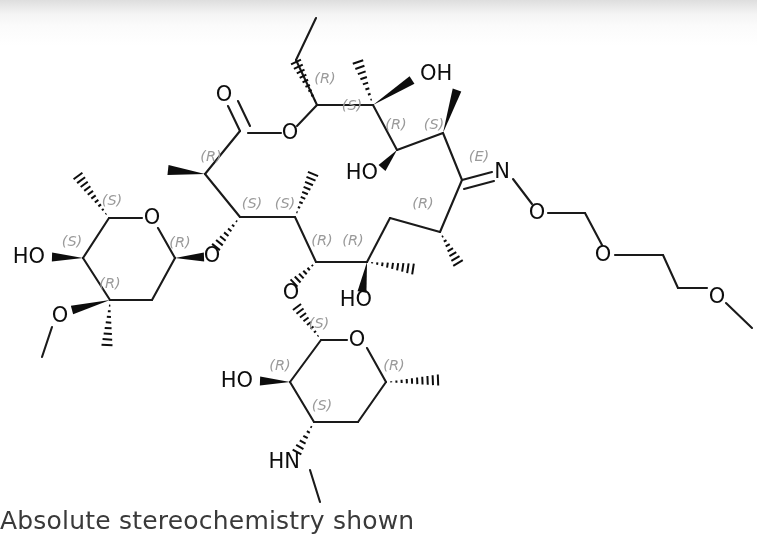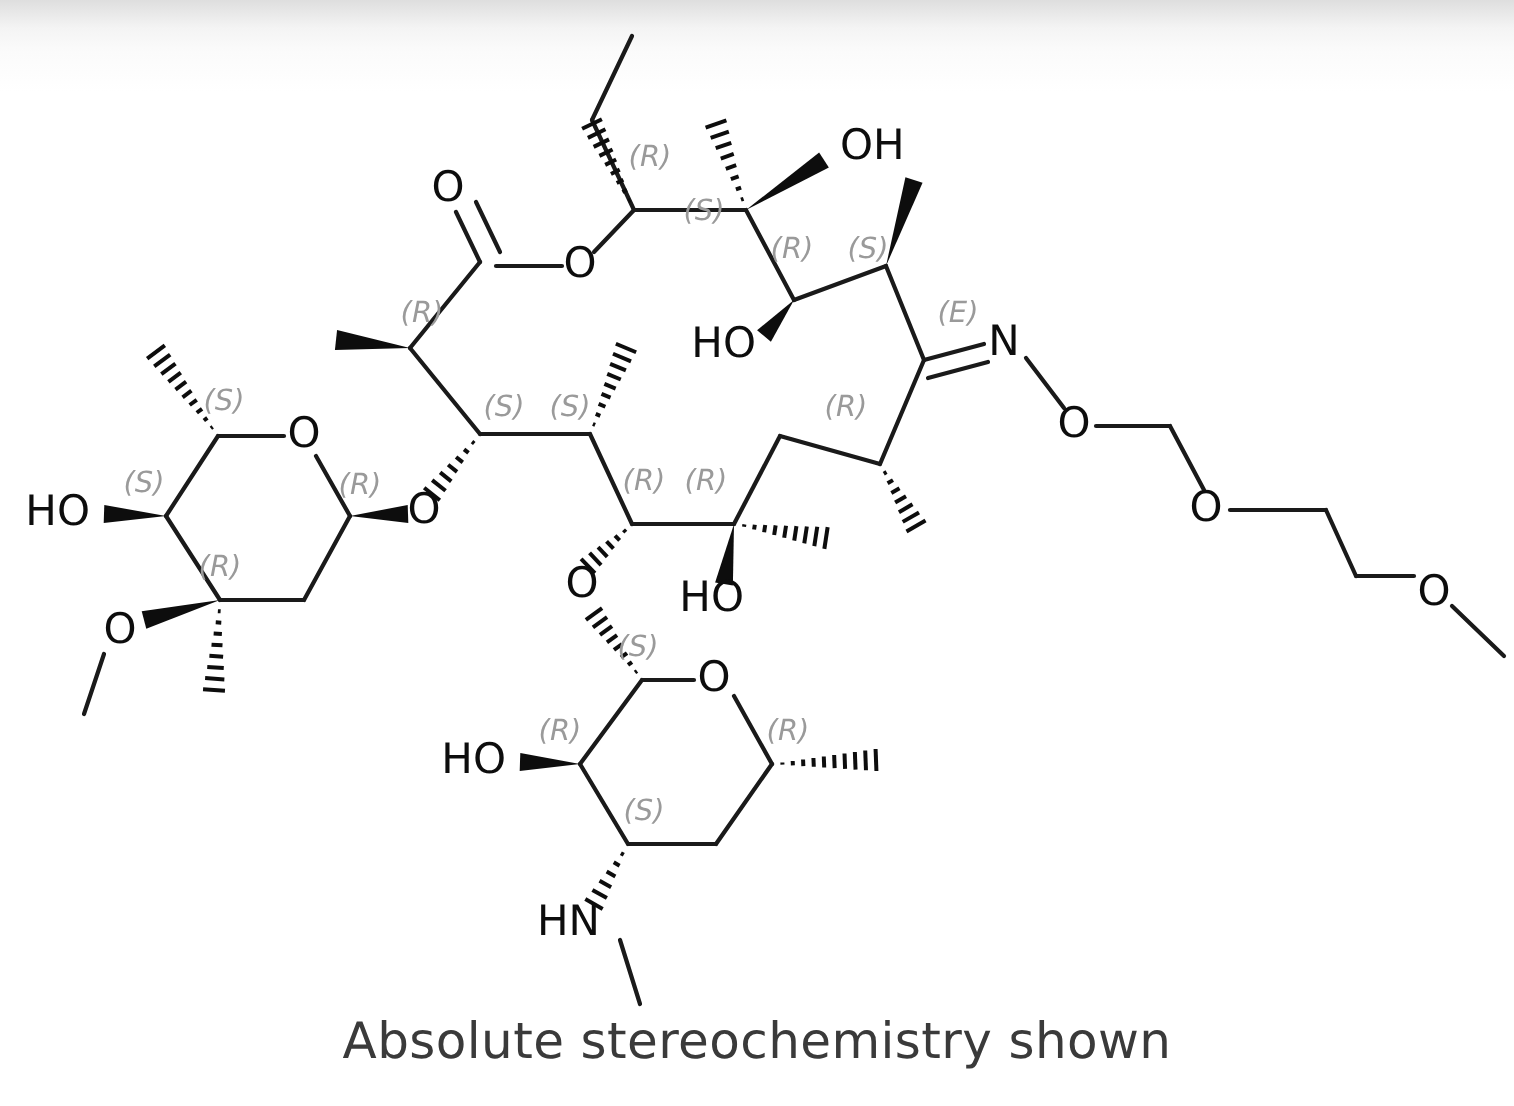--- a/index.html
+++ b/index.html
@@ -49,21 +49,21 @@
     font-size: 14.5px;
     font-style: italic;
     fill: #9a9a9a;
     dominant-baseline: middle;
   }
   #caption {
     position: absolute;
     left: 0;
     top: 506px;
     width: 757px;
-    text-align: center;
+    text-align: left;
     font-family: "DejaVu Sans", "Liberation Sans", sans-serif;
     font-size: 25px;
     color: #3a3a3a;
     letter-spacing: 0.2px;
   }
 </style>
 </head>
 <body>
 
 <div id="page">

